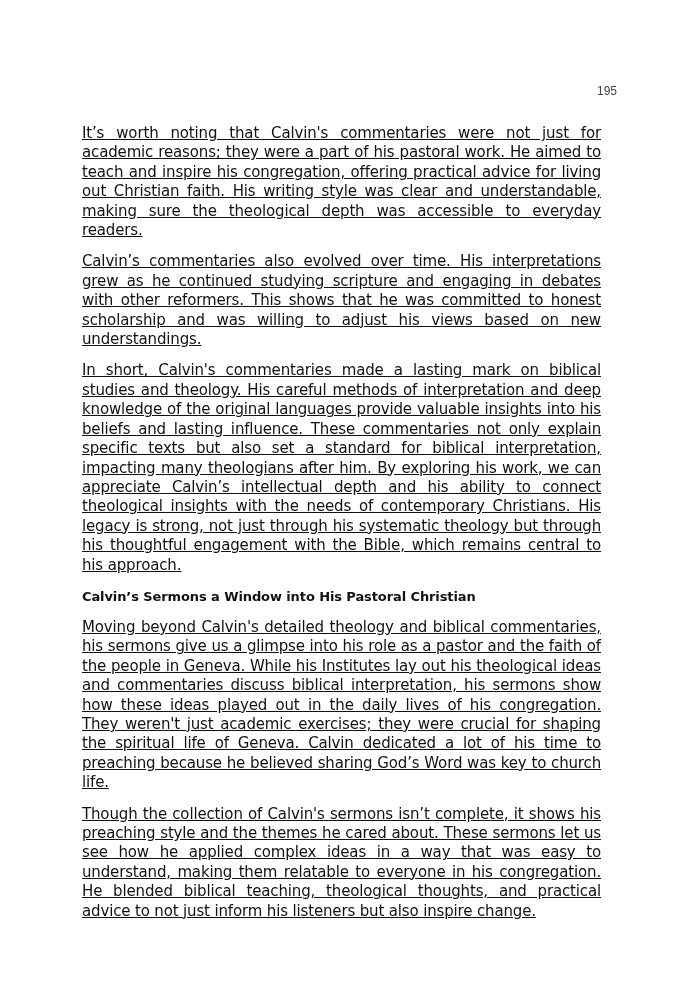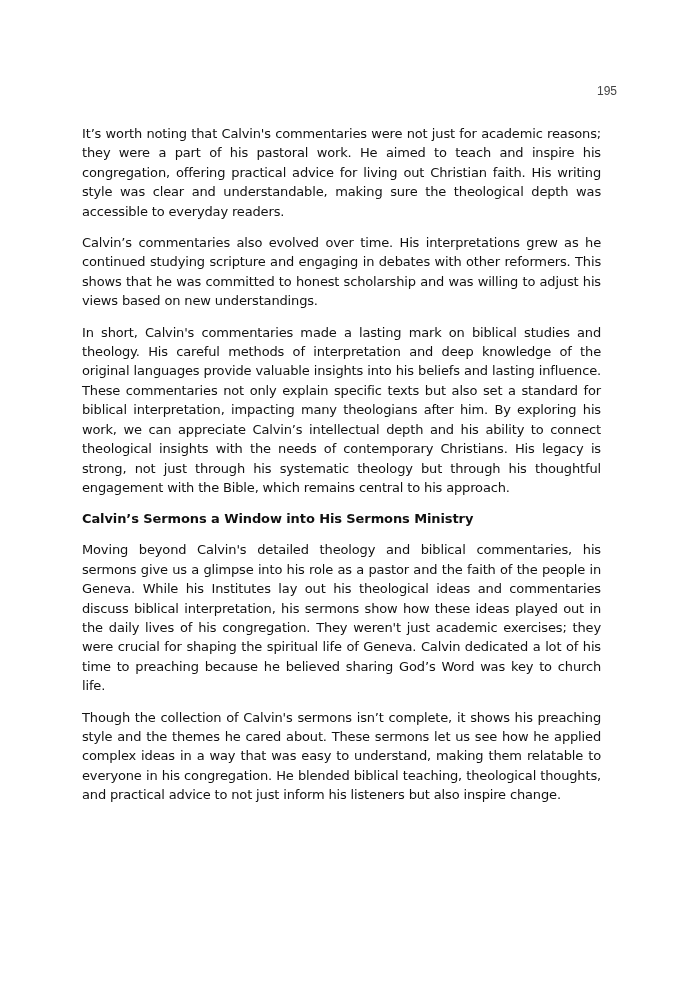--- a/index.html
+++ b/index.html
@@ -24,38 +24,39 @@
       color: #444444;
     }
     .content {
       position: absolute;
       left: 82px;
       top: 124px;
       width: 535px;
     }
     .para {
       margin: 0 16px 12px 0;
-      font-size: 13px;
+      font-size: 15px;
       line-height: 19.4px;
       text-align: justify;
       letter-spacing: -0.15px;
+      text-decoration: underline;
     }
     .heading {
       margin: 8px 0 12px 0;
       font-size: 13px;
       font-weight: bold;
       line-height: 19px;
       letter-spacing: -0.1px;
     }
   </style>
 </head>
 <body>
 
 <div class="page-number">195</div>
 
 <div class="content">
   <p class="para">It’s worth noting that Calvin's commentaries were not just for academic reasons; they were a part of his pastoral work. He aimed to teach and inspire his congregation, offering practical advice for living out Christian faith. His writing style was clear and understandable, making sure the theological depth was accessible to everyday readers.</p>
   <p class="para">Calvin’s commentaries also evolved over time. His interpretations grew as he continued studying scripture and engaging in debates with other reformers. This shows that he was committed to honest scholarship and was willing to adjust his views based on new understandings.</p>
   <p class="para">In short, Calvin's commentaries made a lasting mark on biblical studies and theology. His careful methods of interpretation and deep knowledge of the original languages provide valuable insights into his beliefs and lasting influence. These commentaries not only explain specific texts but also set a standard for biblical interpretation, impacting many theologians after him. By exploring his work, we can appreciate Calvin’s intellectual depth and his ability to connect theological insights with the needs of contemporary Christians. His legacy is strong, not just through his systematic theology but through his thoughtful engagement with the Bible, which remains central to his approach.</p>
-  <h2 class="heading">Calvin’s Sermons a Window into His Sermons Ministry</h2>
+  <h2 class="heading">Calvin’s Sermons a Window into His Pastoral Christian</h2>
   <p class="para">Moving beyond Calvin's detailed theology and biblical commentaries, his sermons give us a glimpse into his role as a pastor and the faith of the people in Geneva. While his Institutes lay out his theological ideas and commentaries discuss biblical interpretation, his sermons show how these ideas played out in the daily lives of his congregation. They weren't just academic exercises; they were crucial for shaping the spiritual life of Geneva. Calvin dedicated a lot of his time to preaching because he believed sharing God’s Word was key to church life.</p>
   <p class="para">Though the collection of Calvin's sermons isn’t complete, it shows his preaching style and the themes he cared about. These sermons let us see how he applied complex ideas in a way that was easy to understand, making them relatable to everyone in his congregation. He blended biblical teaching, theological thoughts, and practical advice to not just inform his listeners but also inspire change.</p>
 </div>
 
 </body></html>

